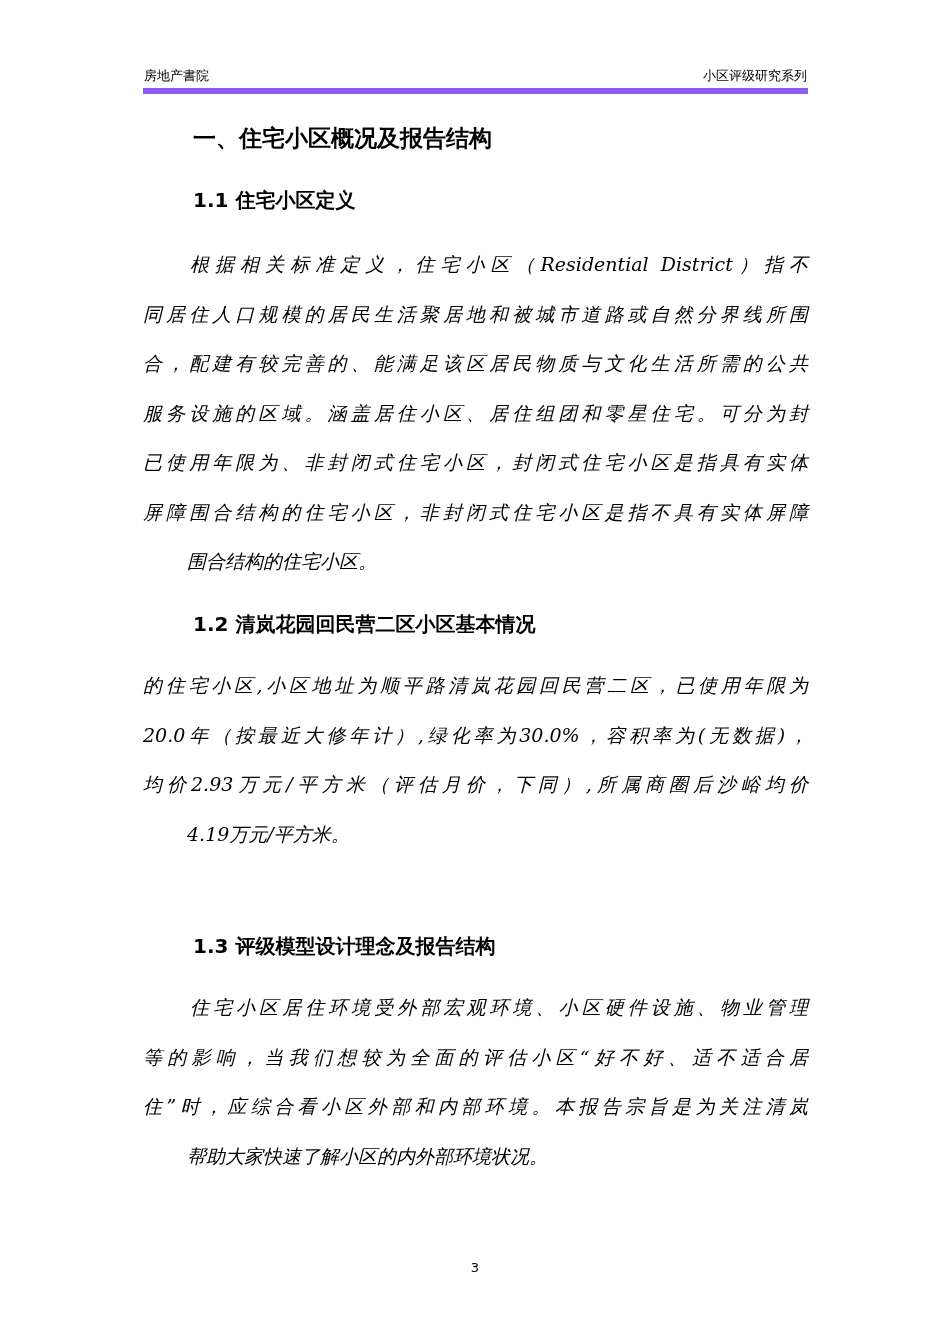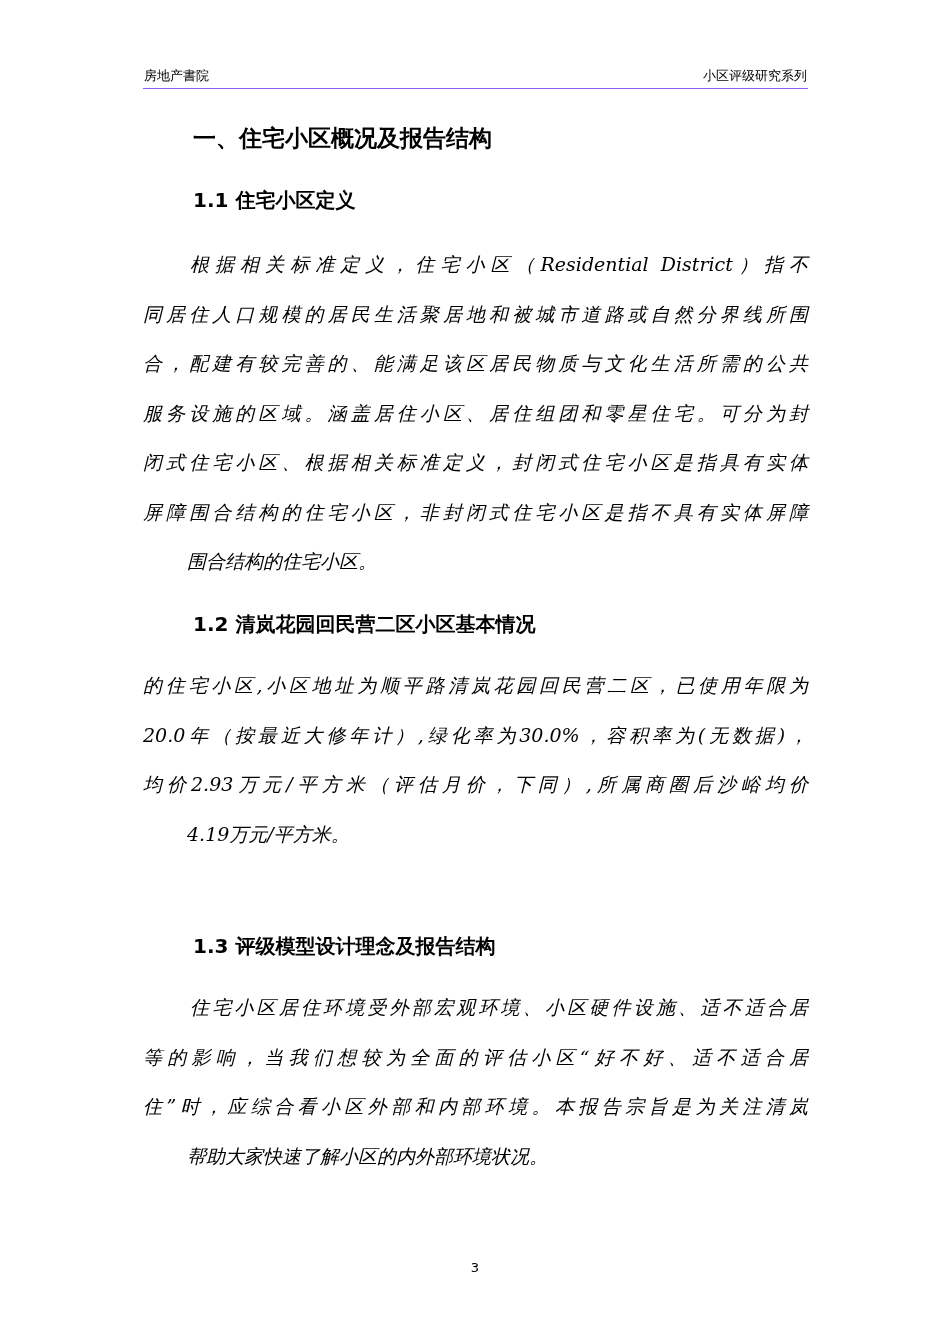--- a/index.html
+++ b/index.html
@@ -13,21 +13,21 @@
       position: relative;
       overflow: hidden;
       color: #000000;
     }
     .page-header {
       position: absolute;
       left: 143px;
       top: 66px;
       width: 665px;
       height: 22px;
-      border-bottom: 1px solid #8b5cf6;
+      border-bottom: 6px solid #8b5cf6;
       font-family: "DejaVu Sans", "Liberation Sans", sans-serif;
       font-size: 13px;
       line-height: 20px;
     }
     .page-header .left {
       position: absolute;
       left: 1px;
       top: 0;
     }
     .page-header .right {
@@ -104,35 +104,35 @@
 
 <div class="content">
   <div class="h1">一、住宅小区概况及报告结构</div>
 
   <div class="h2" style="top:182px;">1.1  住宅小区定义</div>
   <div class="para" style="top:240px;">
     <span class="line indent">根据相关标准定义，住宅小区（Residential District）指不</span>
     <span class="line">同居住人口规模的居民生活聚居地和被城市道路或自然分界线所围</span>
     <span class="line">合，配建有较完善的、能满足该区居民物质与文化生活所需的公共</span>
     <span class="line">服务设施的区域。涵盖居住小区、居住组团和零星住宅。可分为封</span>
-    <span class="line">闭式住宅小区、根据相关标准定义，封闭式住宅小区是指具有实体</span>
+    <span class="line">已使用年限为、非封闭式住宅小区，封闭式住宅小区是指具有实体</span>
     <span class="line">屏障围合结构的住宅小区，非封闭式住宅小区是指不具有实体屏障</span>
     <span class="line last">围合结构的住宅小区。</span>
   </div>
 
   <div class="h2" style="top:606px;">1.2 清岚花园回民营二区小区基本情况</div>
   <div class="para" style="top:661px;">
     <span class="line">的住宅小区,小区地址为顺平路清岚花园回民营二区，已使用年限为</span>
     <span class="line">20.0年（按最近大修年计）,绿化率为30.0%，容积率为(无数据)，</span>
     <span class="line">均价2.93万元/平方米（评估月价，下同）,所属商圈后沙峪均价</span>
     <span class="line last">4.19万元/平方米。</span>
   </div>
 
   <div class="h2" style="top:928px;text-align:right;">1.3 评级模型设计理念及报告结构</div>
   <div class="para" style="top:983px;">
-    <span class="line indent">住宅小区居住环境受外部宏观环境、小区硬件设施、适不适合居</span>
+    <span class="line indent">住宅小区居住环境受外部宏观环境、小区硬件设施、物业管理</span>
     <span class="line">等的影响，当我们想较为全面的评估小区“好不好、适不适合居</span>
     <span class="line">住”时，应综合看小区外部和内部环境。本报告宗旨是为关注清岚</span>
     <span class="line last">帮助大家快速了解小区的内外部环境状况。</span>
   </div>
 </div>
 
 <div class="page-number">3</div>
 
 </body></html>

